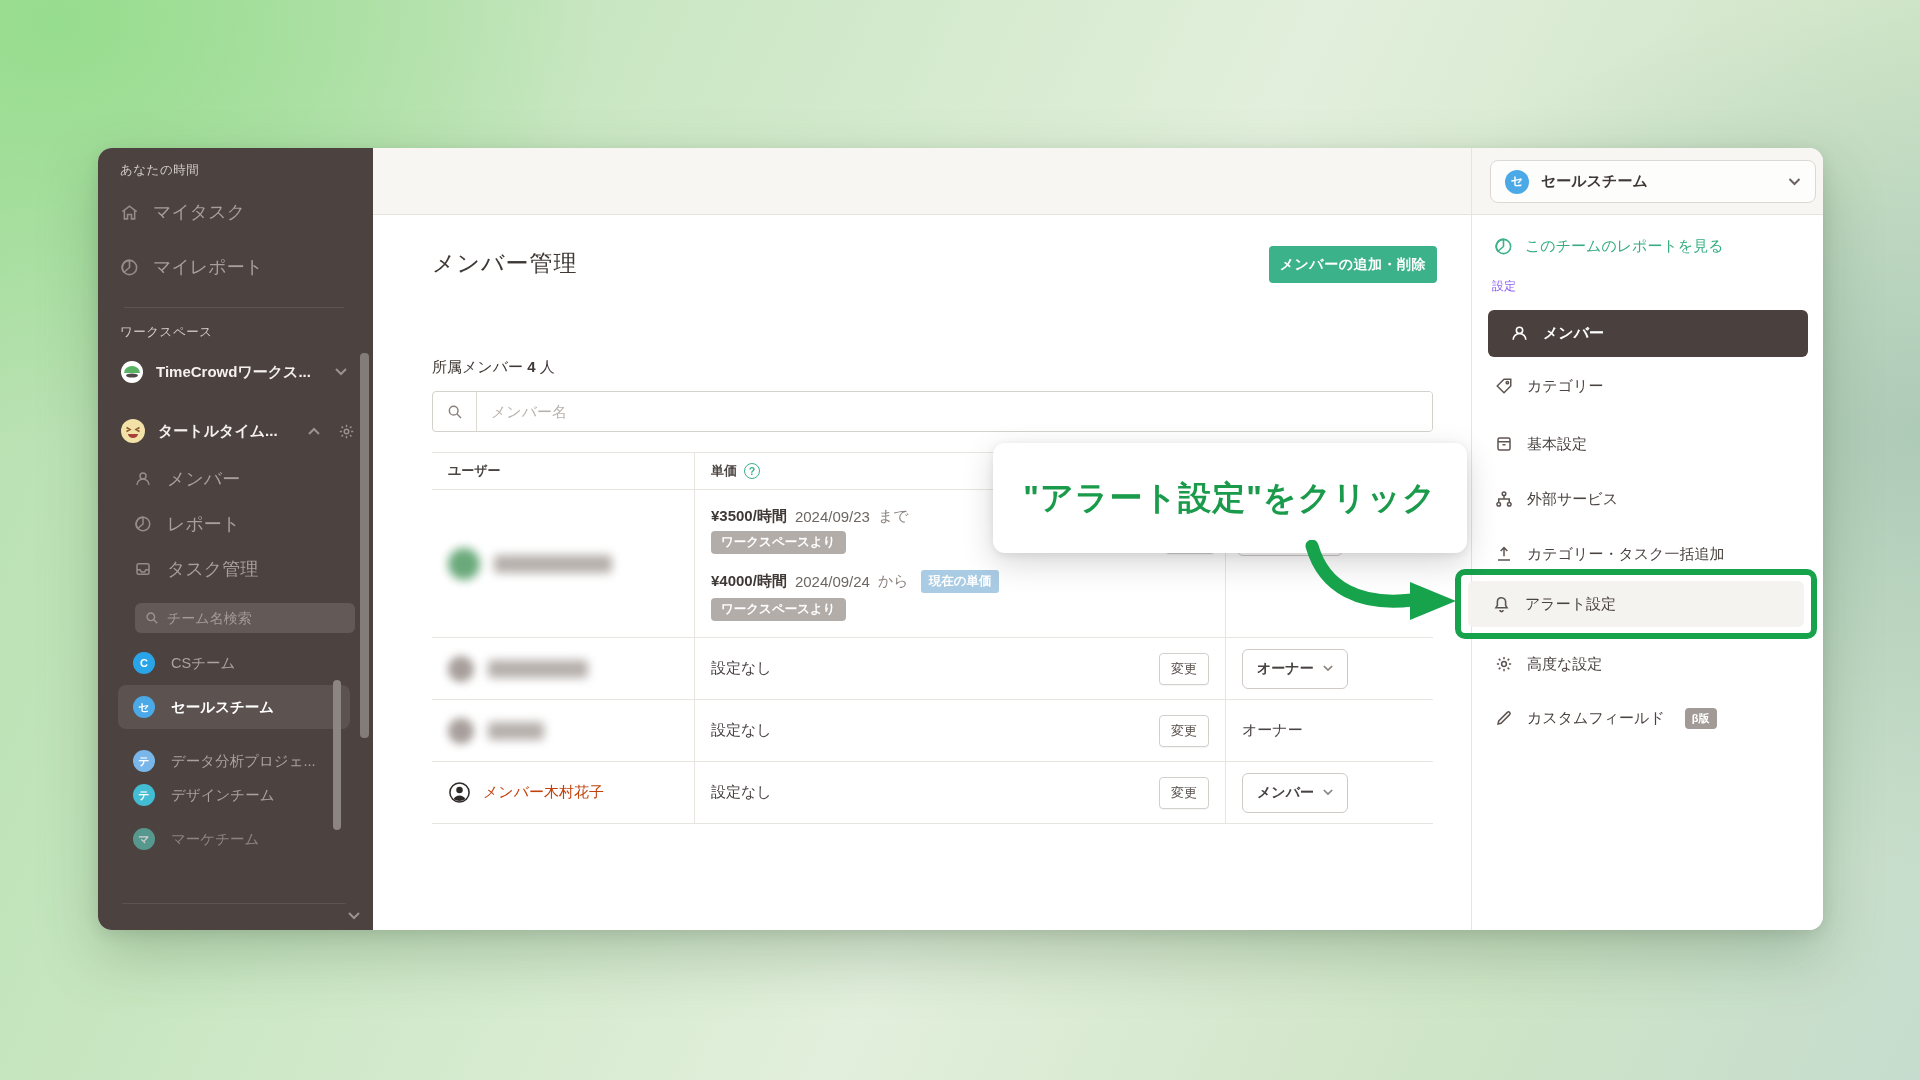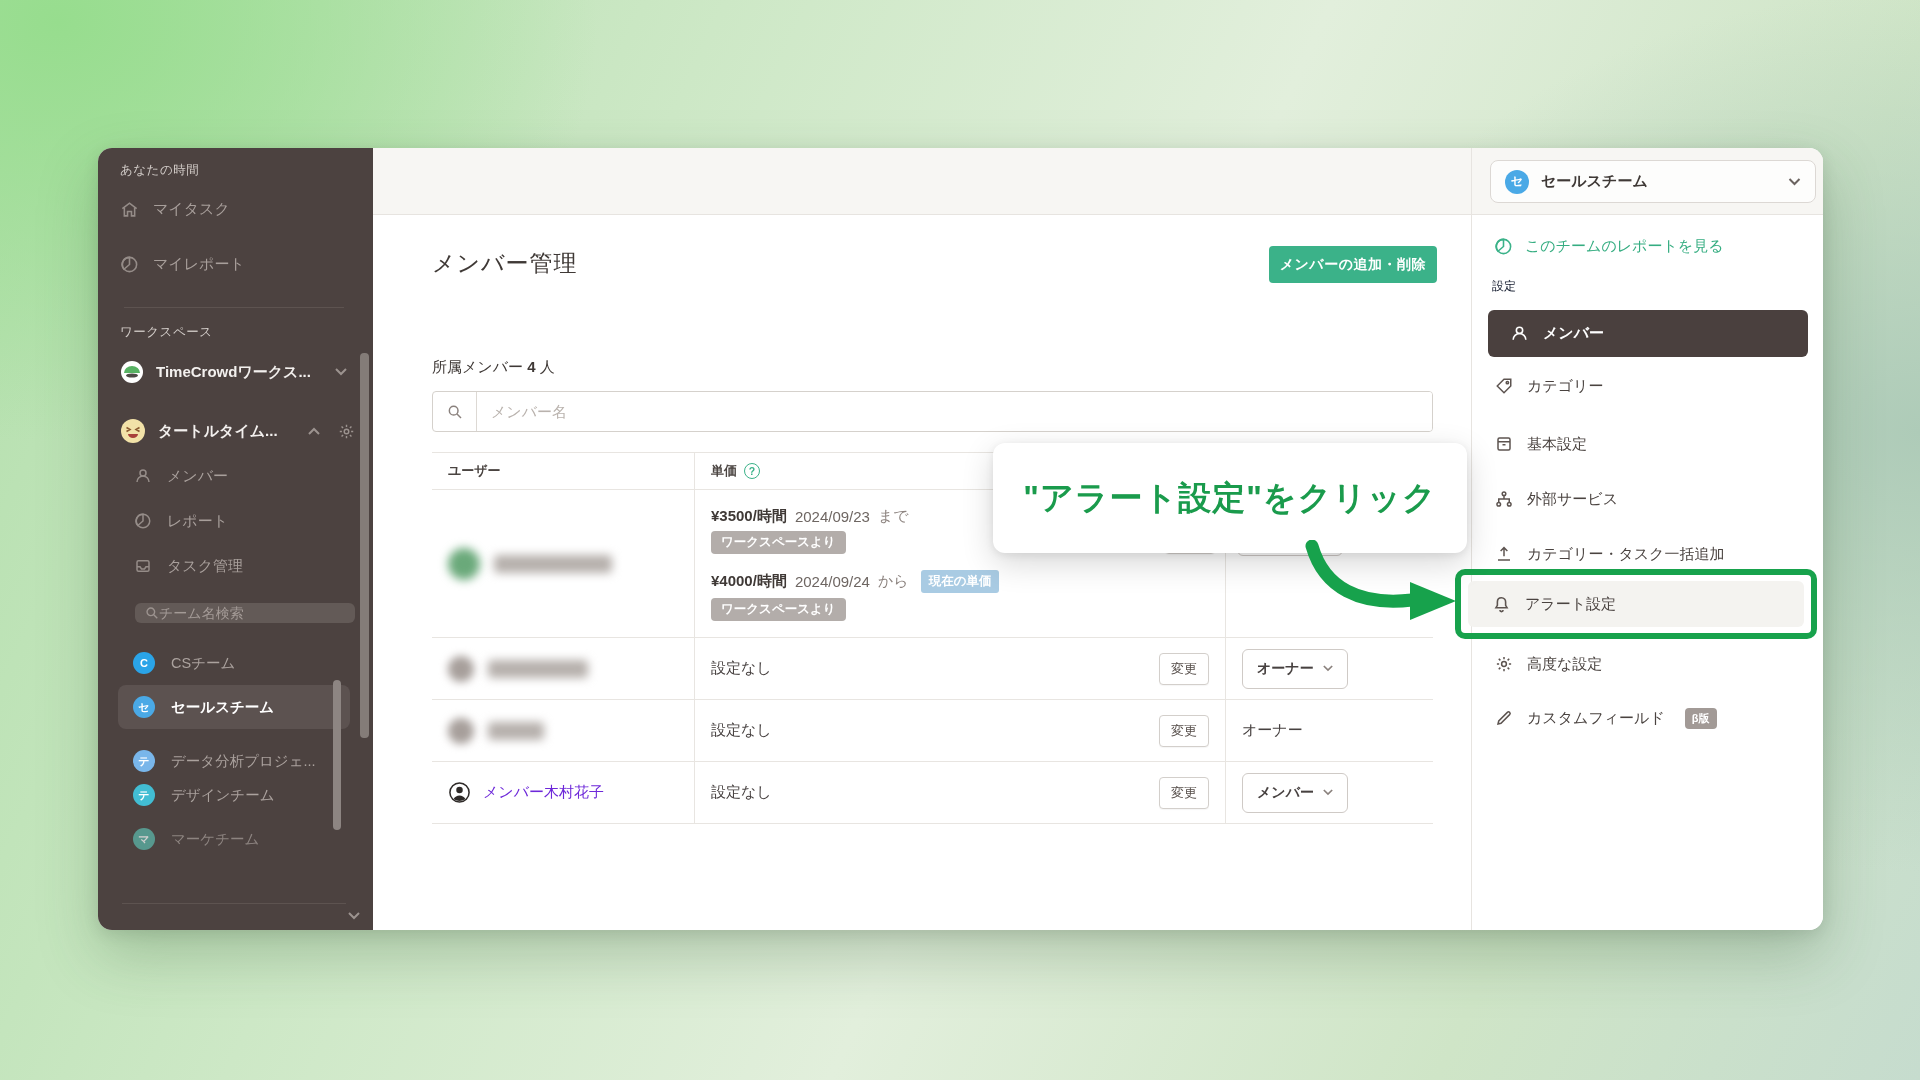--- a/index.html
+++ b/index.html
@@ -13,26 +13,26 @@
   }
   .window { position:absolute; left:98px; top:148px; width:1725px; height:782px;
     border-radius:14px; overflow:hidden; background:#fff;
     box-shadow:0 25px 60px rgba(55,95,55,.28), 0 4px 16px rgba(0,0,0,.10); }
 
   
   .sidebar { position:absolute; left:0; top:0; width:275px; height:100%;
     background:#4c4240; color:#aba29e; }
   .sb-abs { position:absolute; }
   .sb-label { font-size:12.5px; color:#d2ccc8; letter-spacing:.5px; }
-  .sb-item { display:flex; align-items:center; gap:14px; font-size:15px; color:#a89f9b; cursor:pointer; }
+  .sb-item { display:flex; align-items:center; gap:14px; font-size:18px; color:#a89f9b; cursor:pointer; }
   .sb-item .ic { width:19px; height:19px; color:#958c88; flex:0 0 auto; display:flex; }
   .sb-row-main { display:flex; align-items:center; gap:12px; font-size:15px; font-weight:700; color:#f3f0ee; }
   .sb-divider { border-top:1px solid #5d5350; }
-  .sb-search { display:flex; align-items:center; background:#635a57; border-radius:6px;
-    height:20px; padding:0 10px; color:#9c938f; }
+  .sb-search { display:flex; align-items:center; gap:8px; background:#635a57; border-radius:6px;
+    height:30px; padding:0 10px; color:#9c938f; }
   .sb-search input { background:transparent; border:none; outline:none; font-size:14px; color:#d8d2cf; width:160px;
     font-family:inherit; }
   .sb-search input::placeholder { color:#a39a96; }
   .team-av { width:22px; height:22px; border-radius:50%; color:#fff; font-size:11px; font-weight:700;
     display:flex; align-items:center; justify-content:center; flex:0 0 auto; }
   .tc0{background:#2aa4e8;} .tc1{background:#4aa9e6;} .tc2{background:#79b6ea;} .tc3{background:#42bdd3;}
   .tc4{background:#5bb5a9; opacity:.75;}
   .sb-team { display:flex; align-items:center; gap:16px; font-size:14.5px; color:#aba29e; cursor:pointer; }
   .sb-team.dim { color:#8d8480; }
   .sb-team-active { position:absolute; left:20px; top:537px; width:232px; height:44px; background:#5c5250;
@@ -97,31 +97,31 @@
   .rate-flex { justify-content:space-between; }
   .role-dd { background:#fff; border:1px solid #cfcac6; border-radius:6px; font-size:14px; font-weight:700;
     color:#474140; padding:10px 14px; display:inline-flex; align-items:center; gap:9px; cursor:pointer; }
   .role-dd .chev { color:#8a817d; }
   .role-text { font-size:15px; color:#474140; }
   .r1-chg { position:absolute; left:733px; top:32px; }
   .r1-dd { position:absolute; left:805px; top:26px; }
   .blur-av { width:26px; height:26px; border-radius:50%; background:#a79f9b; filter:blur(4px); flex:0 0 auto; }
   .blur-av.green { width:32px; height:32px; background:#6aa97a; filter:blur(5px); }
   .blur-name { height:18px; border-radius:4px; background:#b6b0ac; filter:blur(5px); margin-left:14px; }
-  .user-cell-name { margin-left:12px; font-size:15px; color:#6d28d9; }
+  .user-cell-name { margin-left:12px; font-size:15px; color:#c2410c; }
   .person-photo-icon { width:23px; height:23px; color:#2e2a28; flex:0 0 auto; }
 
   
   .rpanel { position:absolute; left:1373px; top:67px; width:352px; bottom:0; background:#fff;
     border-left:1px solid #e7e4e0; }
   .rp-abs { position:absolute; }
   .rp-link { left:22px; top:22px; display:flex; align-items:center; gap:12px; color:#35ad81;
     font-size:15px; cursor:pointer; }
   .rp-link .ic { display:flex; color:#3bb289; }
-  .rp-label { left:20px; top:63px; font-size:12px; color:#0f172a; }
+  .rp-label { left:20px; top:63px; font-size:12px; color:#8b5cf6; }
   .rp-active { left:16px; top:95px; width:320px; height:47px; background:#4a403e; border-radius:6px;
     display:flex; align-items:center; gap:14px; padding-left:22px; color:#fff; font-size:15px;
     font-weight:700; cursor:pointer; }
   .rp-active .ic { display:flex; color:#fff; }
   .rp-item { left:16px; width:320px; height:30px; display:flex; align-items:center; gap:14px;
     padding-left:6px; font-size:15px; color:#4a4340; cursor:pointer; }
   .rp-item .ic { display:flex; color:#5d5450; width:19px; justify-content:center; }
   .mi-cat  { top:156px; }
   .mi-base { top:214px; }
   .mi-ext  { top:269px; }

